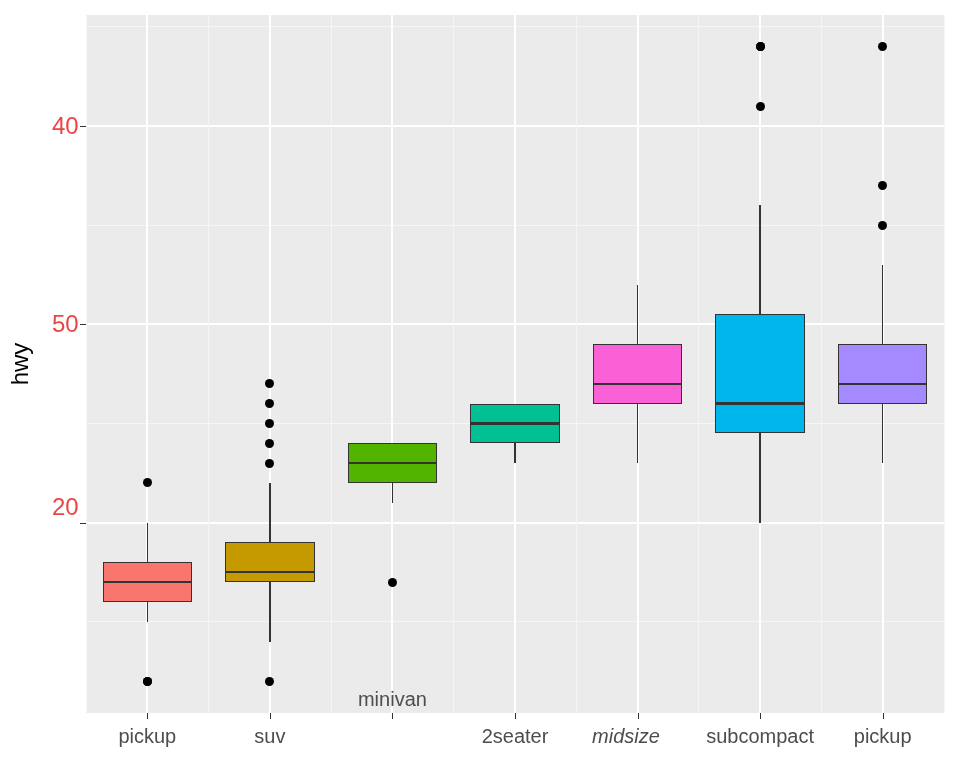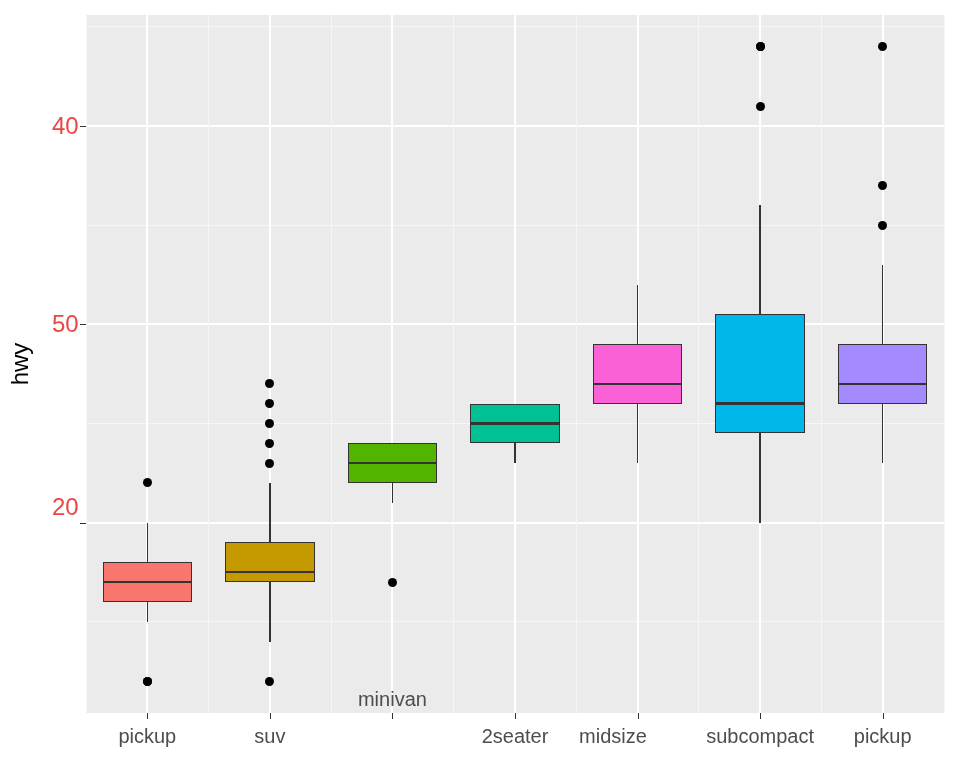--- a/index.html
+++ b/index.html
@@ -155,21 +155,21 @@
       <div class="whisker-line" style="left: 514.25px; top: 443.318px; height: 19.8295px;"></div>
       <div class="box" style="left: 470.261px; top: 403.659px; width: 89.4771px; height: 39.6591px; background: rgb(0, 192, 148);"></div>
       <div class="median" style="left: 470.261px; top: 422.239px; width: 89.4771px;"></div>
       <div class="tick-mark-x" style="left: 515px; top: 713px;"></div>
       <div class="tick-label-x" style="left: 515px; top: 725px;">2seater</div>
       <div class="whisker-line" style="left: 636.821px; top: 284.682px; height: 59.4886px;"></div>
       <div class="whisker-line" style="left: 636.821px; top: 403.659px; height: 59.4886px;"></div>
       <div class="box" style="left: 592.833px; top: 344.17px; width: 89.4771px; height: 59.4886px; background: rgb(251, 97, 215);"></div>
       <div class="median" style="left: 592.833px; top: 382.58px; width: 89.4771px;"></div>
       <div class="tick-mark-x" style="left: 637.571px; top: 713px;"></div>
-      <div class="tick-label-x" style="left: 613px; top: 725px;">midsize</div>
+      <div class="tick-label-x" style="left: 626px; top: 725px; font-style: italic;">midsize</div>
       <div class="whisker-line" style="left: 759.393px; top: 205.364px; height: 109.062px;"></div>
       <div class="whisker-line" style="left: 759.393px; top: 433.403px; height: 89.233px;"></div>
       <div class="box" style="left: 715.404px; top: 314.426px; width: 89.4771px; height: 118.977px; background: rgb(0, 182, 235);"></div>
       <div class="median" style="left: 715.404px; top: 402.409px; width: 89.4771px;"></div>
       <div class="outlier" style="left: 760.143px; top: 106.216px;"></div>
       <div class="outlier" style="left: 760.143px; top: 46.7273px;"></div>
       <div class="outlier" style="left: 760.143px; top: 46.7273px;"></div>
       <div class="tick-mark-x" style="left: 760.143px; top: 713px;"></div>
       <div class="tick-label-x" style="left: 760.143px; top: 725px;">subcompact</div>
       <div class="whisker-line" style="left: 881.964px; top: 264.852px; height: 79.3182px;"></div>

